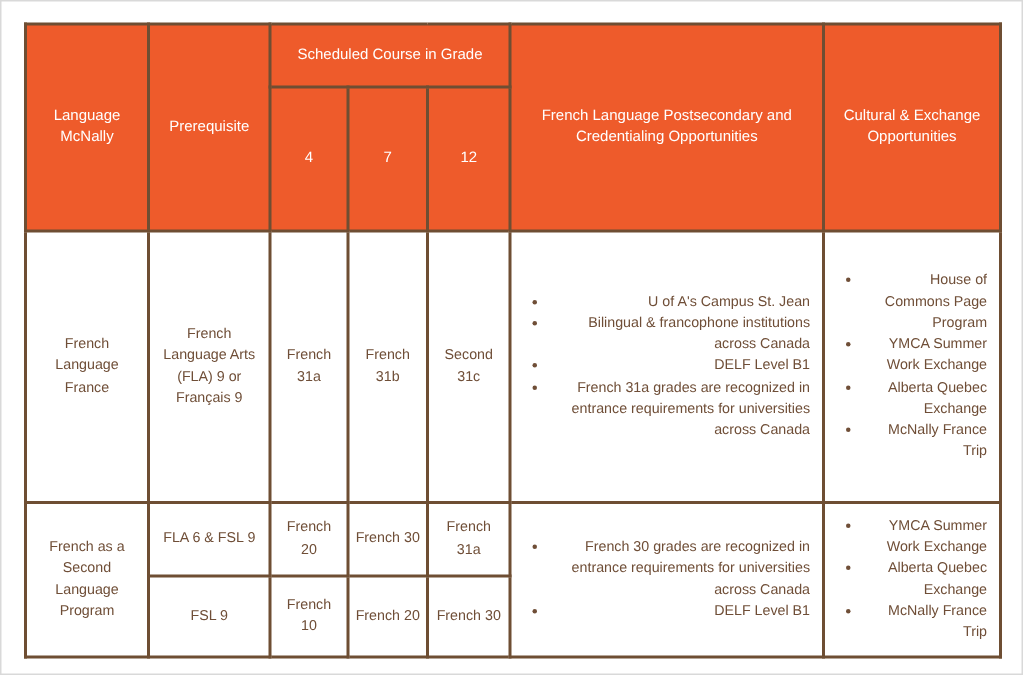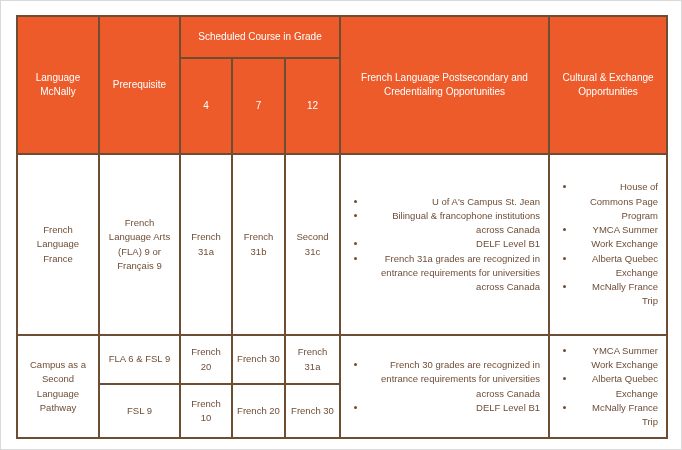--- a/index.html
+++ b/index.html
@@ -121,21 +121,21 @@
         <td class="bullets">
           <ul>
               <li>House of Commons Page Program</li>
               <li>YMCA Summer Work Exchange</li>
               <li>Alberta Quebec Exchange</li>
               <li>McNally France Trip</li>
             </ul>
         </td>
       </tr>
       <tr class="row-2a">
-        <td rowspan="2">Campus as a Second Language Pathway</td>
+        <td rowspan="2">French as a Second Language Program</td>
         <td>FLA 6 &amp; FSL 9</td>
         <td>French 20</td>
         <td>French 30</td>
         <td>French 31a</td>
         <td rowspan="2" class="bullets">
           <ul>
               <li>French 30 grades are recognized in entrance requirements for universities across Canada</li>
               <li>DELF Level B1</li>
             </ul>
         </td>

